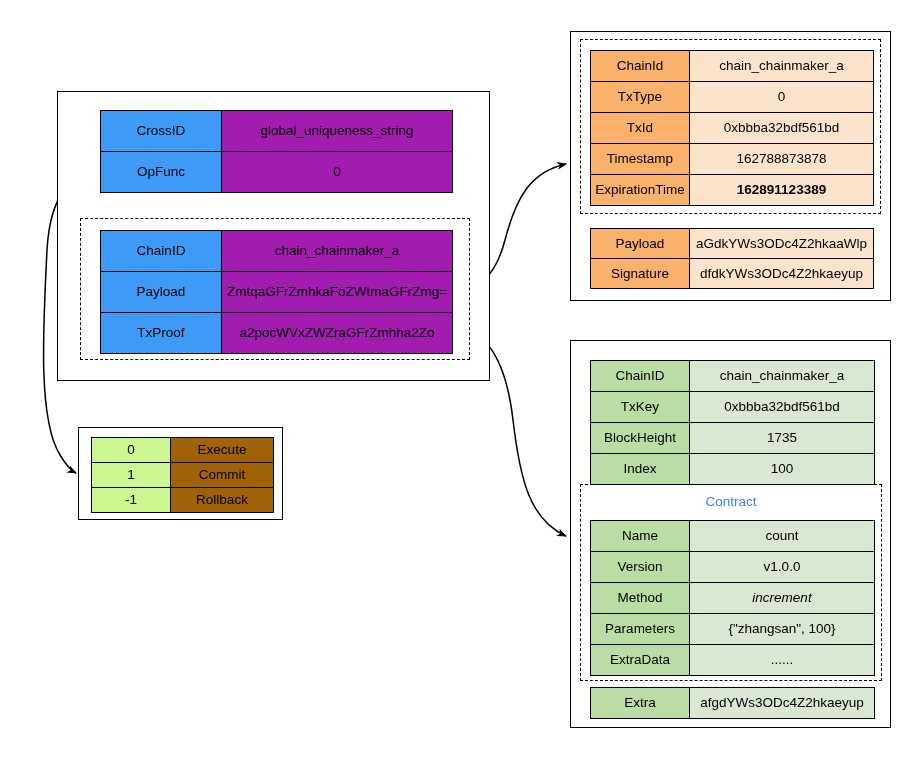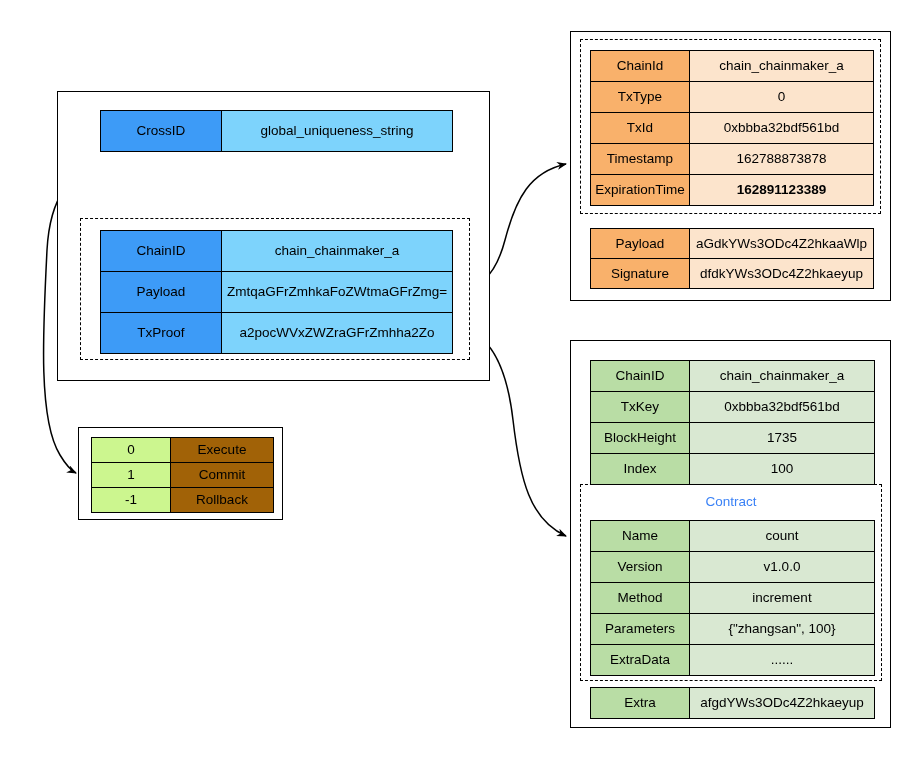--- a/index.html
+++ b/index.html
@@ -43,21 +43,21 @@
     text-align: center;
     vertical-align: middle;
     font-size: 13.5px;
     color: #000000;
     padding: 0;
     line-height: 1.15;
     white-space: nowrap;
   }
   
   .blue td.k { background: #3D9BF7; }
-  .blue td.v { background: #7dd3fc; }
+  .blue td.v { background: #a21caf; }
   
   .lime td.k { background: #CCF68F; }
   .lime td.v { background: #a16207; }
   
   .orange td.k { background: #F9B16B; }
   .orange td.v { background: #FCE4CC; }
   
   .green td.k { background: #B9DDA5; }
   .green td.v { background: #D9E8D2; }
 
@@ -96,20 +96,24 @@
   </svg>
 
   <div class="panel" style="left:57px; top:91px; width:433px; height:290px;"></div>
 
   <table class="kv blue" style="left:100px; top:110px; width:350px;">
     <tbody>
       <tr>
         <td class="k" style="width:120px; height:40px;">CrossID</td>
         <td class="v" style="width:230px; height:40px;">global_uniqueness_string</td>
       </tr>
+      <tr>
+        <td class="k" style="height:40px;">OpFunc</td>
+        <td class="v" style="height:40px;">0</td>
+      </tr>
     </tbody>
   </table>
 
   <div class="dashbox" style="left:80px; top:218px; width:390px; height:142px;"></div>
 
   <table class="kv blue" style="left:100px; top:230px; width:350px;">
     <tbody>
       <tr>
         <td class="k" style="width:120px; height:40px;">ChainID</td>
         <td class="v" style="width:230px; height:40px;">chain_chainmaker_a</td>
@@ -218,21 +222,21 @@
       <tr>
         <td class="k" style="width:98px; height:30px;">Name</td>
         <td class="v" style="width:184px; height:30px;">count</td>
       </tr>
       <tr>
         <td class="k" style="height:30px;">Version</td>
         <td class="v" style="height:30px;">v1.0.0</td>
       </tr>
       <tr>
         <td class="k" style="height:30px;">Method</td>
-        <td class="v" style="height:30px;">increment</td>
+        <td class="v" style="height:30px;font-style:italic;">increment</td>
       </tr>
       <tr>
         <td class="k" style="height:30px;">Parameters</td>
         <td class="v" style="height:30px;">{"zhangsan", 100}</td>
       </tr>
       <tr>
         <td class="k" style="height:30px;">ExtraData</td>
         <td class="v" style="height:30px;">......</td>
       </tr>
     </tbody>

